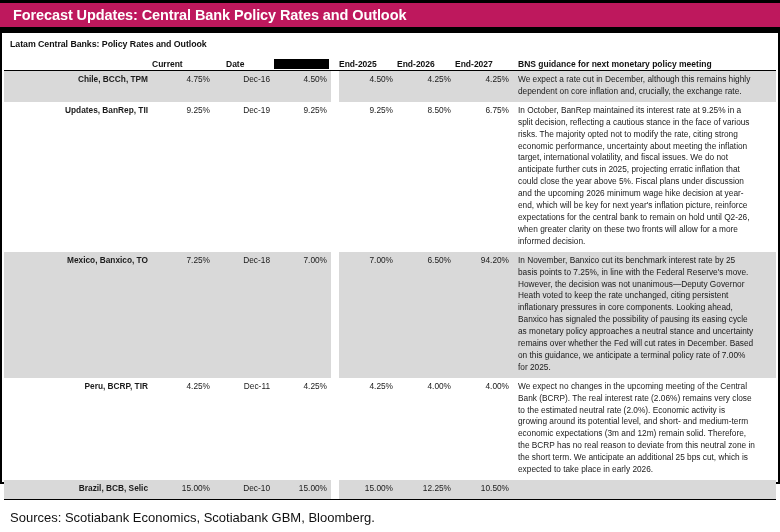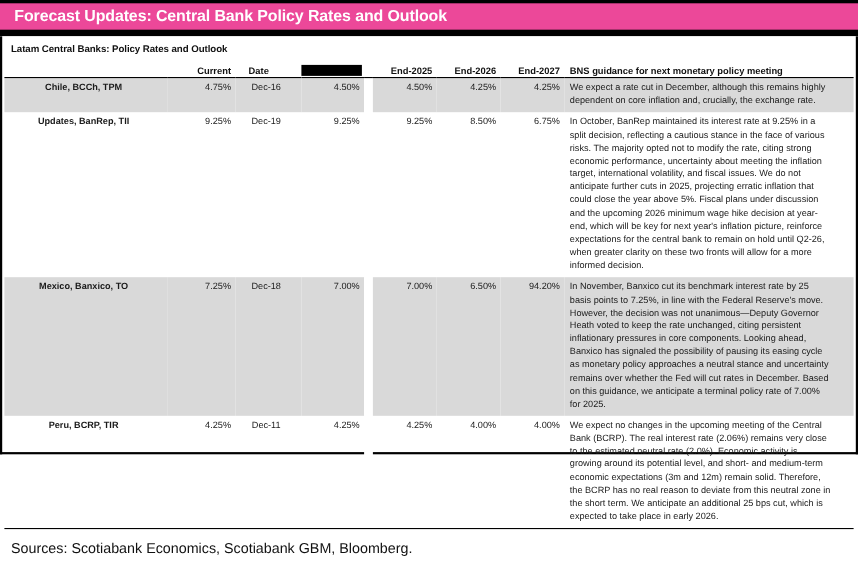--- a/index.html
+++ b/index.html
@@ -21,39 +21,39 @@
   #banner-wrap {
     position: absolute;
     left: 0; top: 0;
     width: 780px;
     height: 33px;
     background: #000000;
     padding: 3px 0 6px 0;
   }
   #banner {
     height: 24px;
-    background: #ec4899;
+    background: #be185d;
     display: flex;
     align-items: center;
     padding-left: 13px;
   }
   #banner-title {
     color: #ffffff;
     font-size: 14.5px;
     font-weight: bold;
     letter-spacing: -0.1px;
     white-space: nowrap;
   }
 
   
   #sheet {
     position: absolute;
     left: 0; top: 33px;
     width: 780px;
-    height: 380px;
+    height: 451px;
     background: #ffffff;
     border-left: 2px solid #000;
     border-right: 2px solid #000;
     border-bottom: 2px solid #000;
     padding: 0;
   }
 
   #table-caption {
     font-size: 8.8px;
     font-weight: bold;
@@ -99,21 +99,20 @@
   }
 
   
   tr.head-row td {
     height: 16px;
     padding: 0 4px 1px 0;
     vertical-align: bottom;
     font-size: 8.5px;
     font-weight: bold;
     color: #111;
-    text-align: right;
     white-space: nowrap;
   }
   tr.head-row td.h-date { text-align: left; padding-left: 12px; }
   tr.head-row td.h-guid { text-align: left; padding-left: 5px; font-weight: bold; margin-left: 23px; }
   tr.head-row td.h-redact { padding: 0; }
 
   .redact-box {
     display: block;
     height: 10px;
     background: #000000;
@@ -129,26 +128,26 @@
   
   tr.data-row td {
     padding: 3px 4px 4px 0;
     vertical-align: top;
     font-size: 8.3px;
     color: #1a1a1a;
     text-align: right;
     line-height: 11.6px;
   }
   tr.data-row td.country {
-    text-align: center;
+    text-align: right;
     padding-left: 0;
     font-weight: bold;
     white-space: nowrap;
   }
-  tr.data-row td.date { text-align: center; }
+  tr.data-row td.date { }
   tr.data-row td.gapcell { background: #ffffff !important; padding: 0; }
   tr.data-row td.guidance {
     text-align: left;
     padding-left: 5px;
     padding-right: 20px;
     line-height: 11.9px;
     hyphens: none;
     margin-top: 20px;
   }
   tr.shaded td { background: #D9D9D9; }
@@ -256,20 +255,31 @@
         <td>4.25%</td>
         <td class="date">Dec-11</td>
         <td>4.25%</td>
         <td class="gapcell"></td>
         <td>4.25%</td>
         <td>4.00%</td>
         <td>4.00%</td>
         <td class="guidance">We expect no changes in the upcoming meeting of the Central Bank (BCRP). The real interest rate (2.06%) remains very close to the estimated neutral rate (2.0%). Economic activity is growing around its potential level, and short- and medium-term economic expectations (3m and 12m) remain solid. Therefore, the BCRP has no real reason to deviate from this neutral zone in the short term. We anticipate an additional 25 bps cut, which is expected to take place in early 2026.</td>
       </tr>
 
+      <tr class="data-row shaded brazil">
+        <td class="country">Brazil, BCB, Selic</td>
+        <td>15.00%</td>
+        <td class="date">Dec-10</td>
+        <td>15.00%</td>
+        <td class="gapcell"></td>
+        <td>15.00%</td>
+        <td>12.25%</td>
+        <td>10.50%</td>
+        <td class="guidance"></td>
+      </tr>
 
     </tbody>
   </table>
 
   <div id="bottom-rule"></div>
 
   <div id="sources">Sources: Scotiabank Economics, Scotiabank GBM, Bloomberg.</div>
 
 </div>
 

